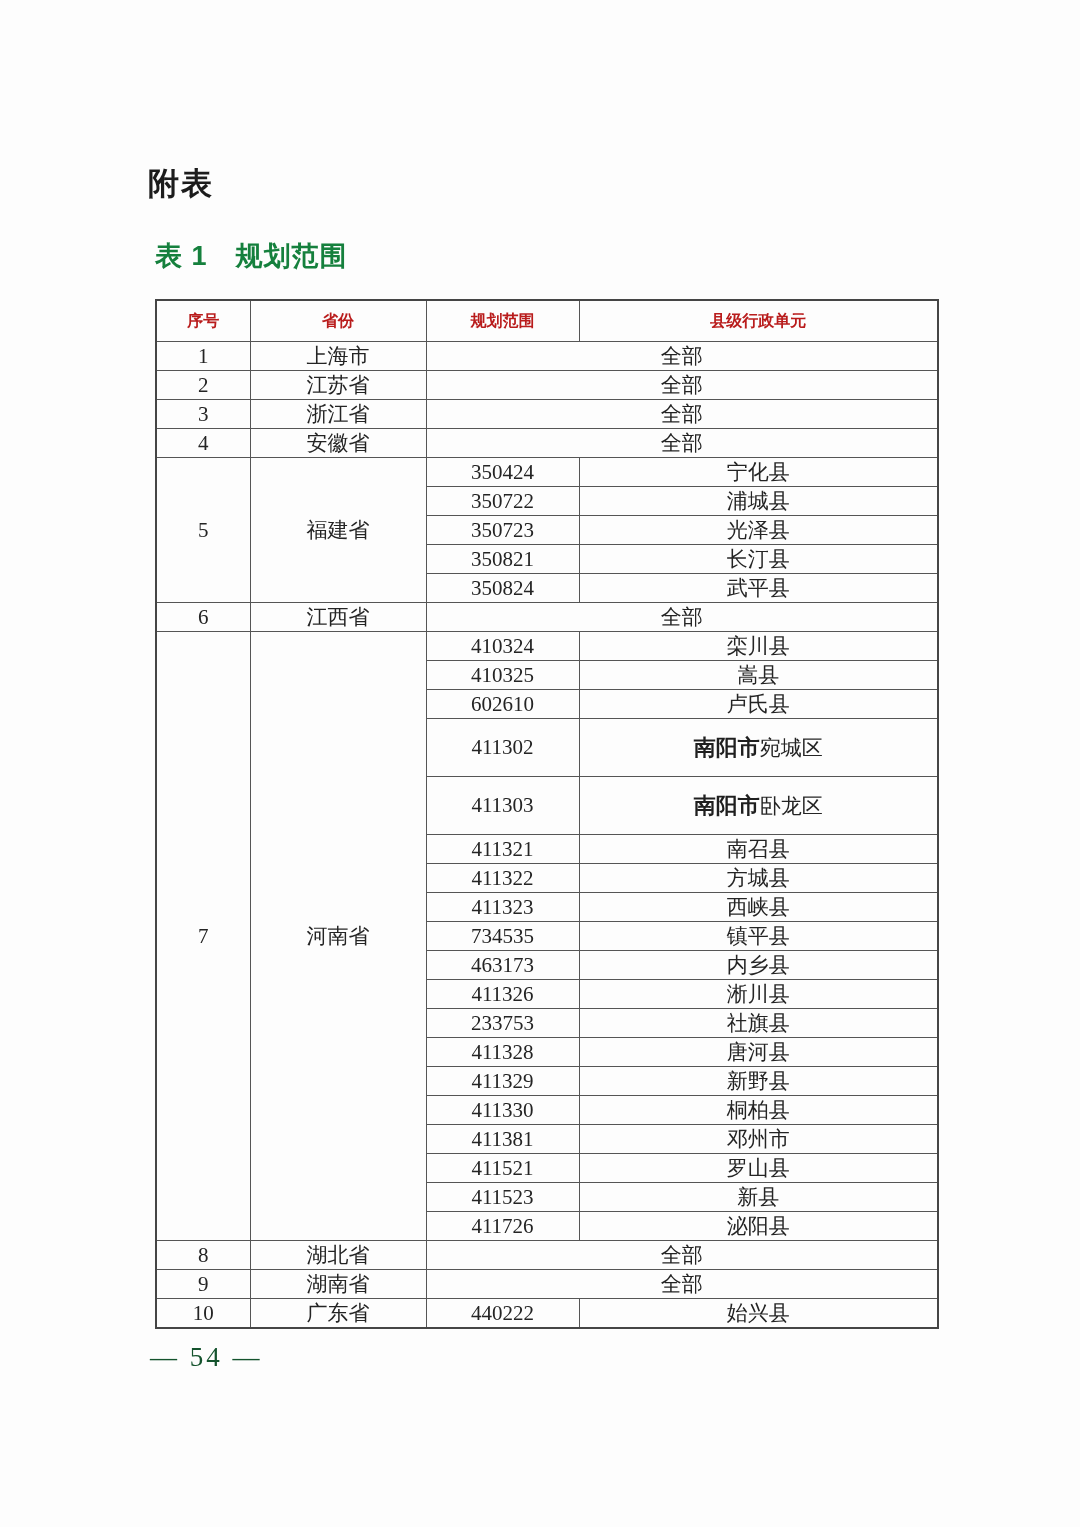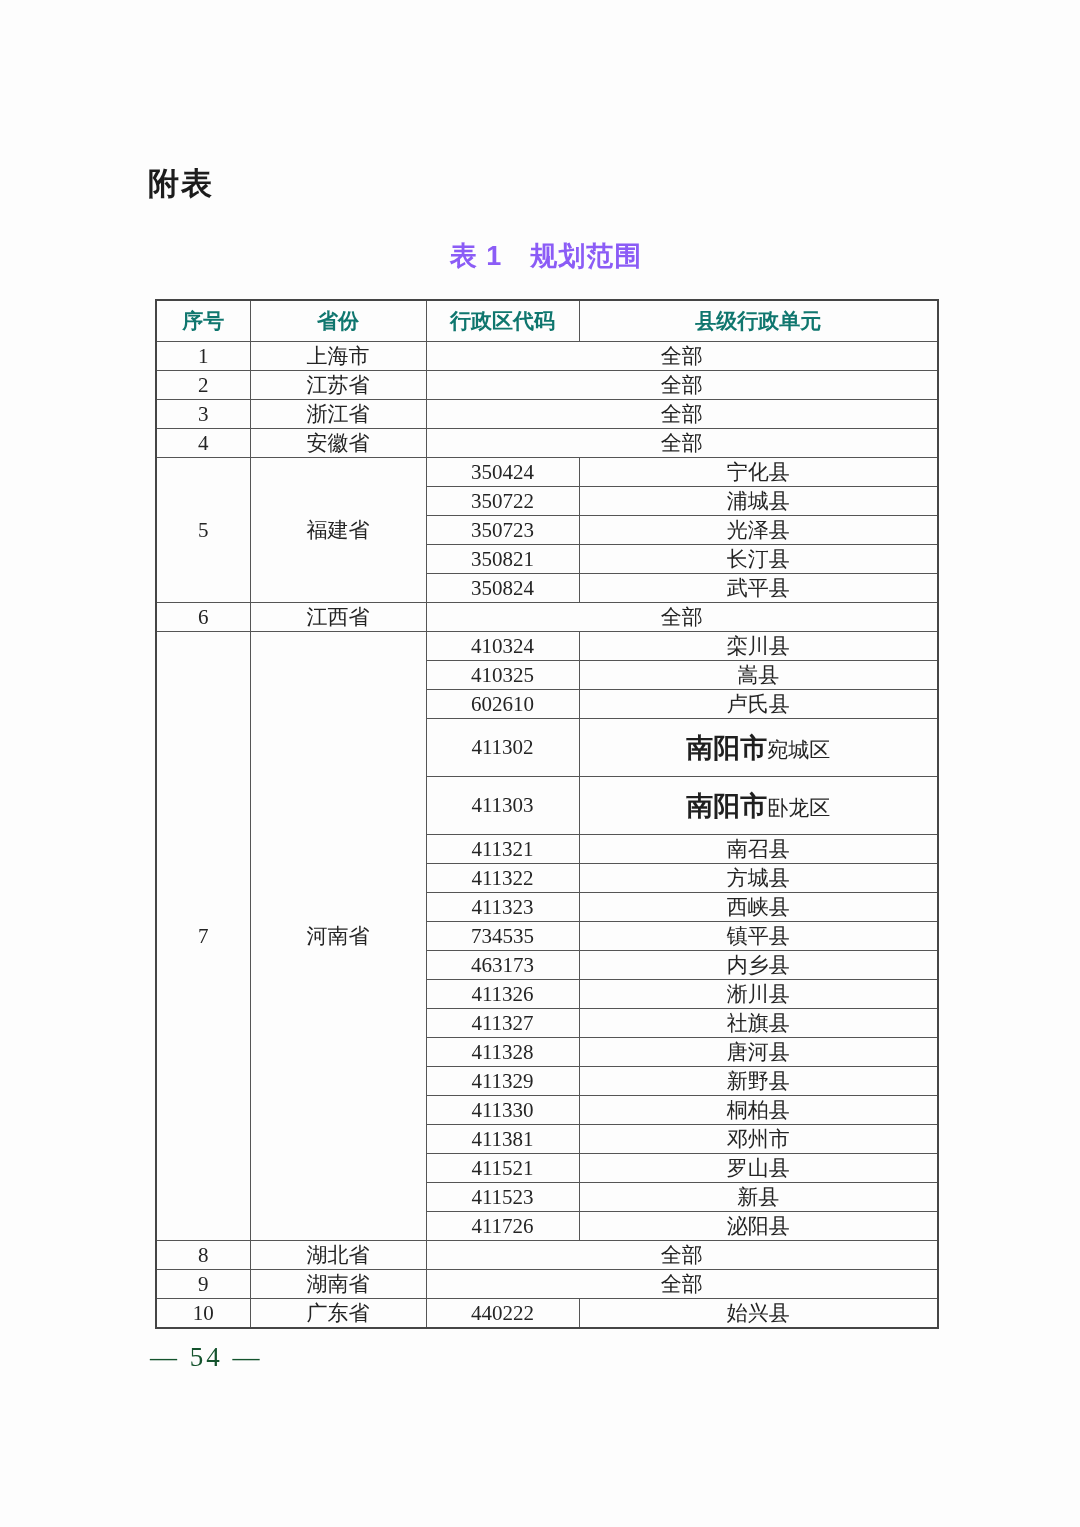--- a/index.html
+++ b/index.html
@@ -12,46 +12,46 @@
     -webkit-font-smoothing:antialiased;
   }
   .page{position:absolute;inset:0;background:#fdfdfd;}
   .appendix-label{
     position:absolute;left:148px;top:163px;
     font-family:Liberation Mono, monospace;
     font-weight:700;font-size:31px;color:#1c1c1c;letter-spacing:2px;
   }
   .table-title{
     position:absolute;left:155px;top:238px;width:782px;
-    text-align:center;
+    text-align:left;
     font-family:"Liberation Sans","DejaVu Sans",sans-serif;
-    font-weight:700;font-size:27px;color:#8b5cf6;
+    font-weight:700;font-size:27px;color:#15803d;
     letter-spacing:1px;
   }
   table.scope{
     position:absolute;left:155px;top:299px;
     width:782px;
     border-collapse:collapse;table-layout:fixed;
     border:2px solid #454545;
     font-size:21px;color:#242424;
   }
   table.scope td, table.scope th{
     border:1px solid #555555;
     text-align:center;vertical-align:middle;
     padding:0;overflow:hidden;white-space:nowrap;
     font-weight:normal;
   }
   table.scope thead th{
-    height:40px;font-weight:700;font-size:21px;color:#0f766e;
+    height:40px;font-weight:700;font-size:16px;color:#b91c1c;
   }
   tr.row{height:29px;}
   tr.row-tall{height:58px;}
   .city-prefix{
     font-family:"Liberation Sans","DejaVu Sans",sans-serif;
-    font-weight:700;font-size:27px;color:#1f1f1f;
+    font-weight:700;font-size:22px;color:#1f1f1f;
   }
   .page-number{
     position:absolute;left:150px;top:1342px;
     font-size:27px;color:#14532d;letter-spacing:3px;
   }
 </style>
 </head>
 <body>
 
 <div class="page">
@@ -64,21 +64,21 @@
     <colgroup>
       <col style="width:94px">
         <col style="width:176px">
         <col style="width:153px">
         <col style="width:359px">
     </colgroup>
     <thead>
       <tr>
         <th>序号</th>
         <th>省份</th>
-        <th>行政区代码</th>
+        <th>规划范围</th>
         <th>县级行政单元</th>
       </tr>
     </thead>
     <tbody>
 
       <tr class="row">
         <td>1</td>
         <td>上海市</td>
         <td colspan="2">全部</td>
       </tr>
@@ -170,21 +170,21 @@
       </tr>
       <tr class="row">
         <td>463173</td>
         <td>内乡县</td>
       </tr>
       <tr class="row">
         <td>411326</td>
         <td>淅川县</td>
       </tr>
       <tr class="row">
-        <td>411327</td>
+        <td>233753</td>
         <td>社旗县</td>
       </tr>
       <tr class="row">
         <td>411328</td>
         <td>唐河县</td>
       </tr>
       <tr class="row">
         <td>411329</td>
         <td>新野县</td>
       </tr>

